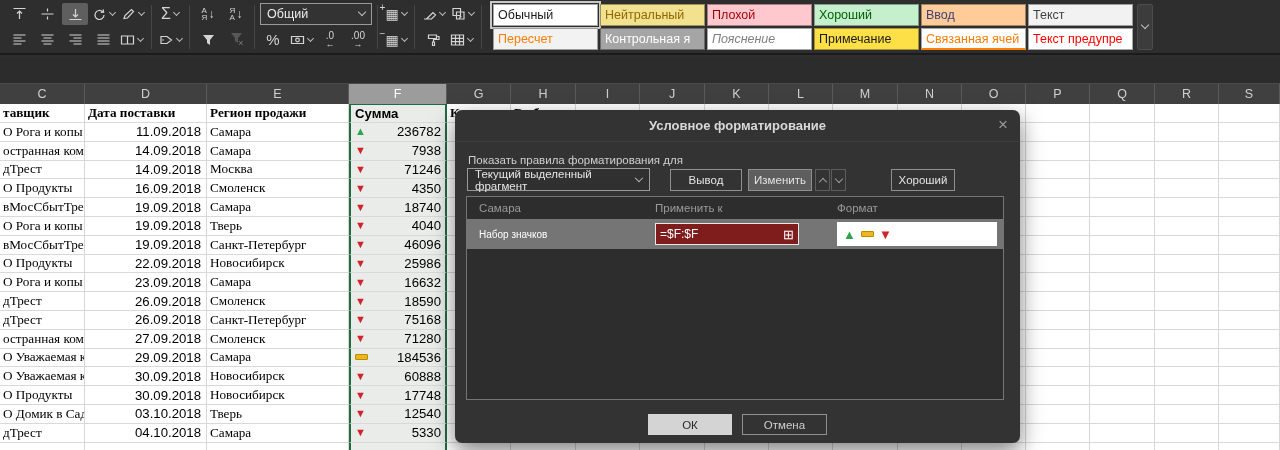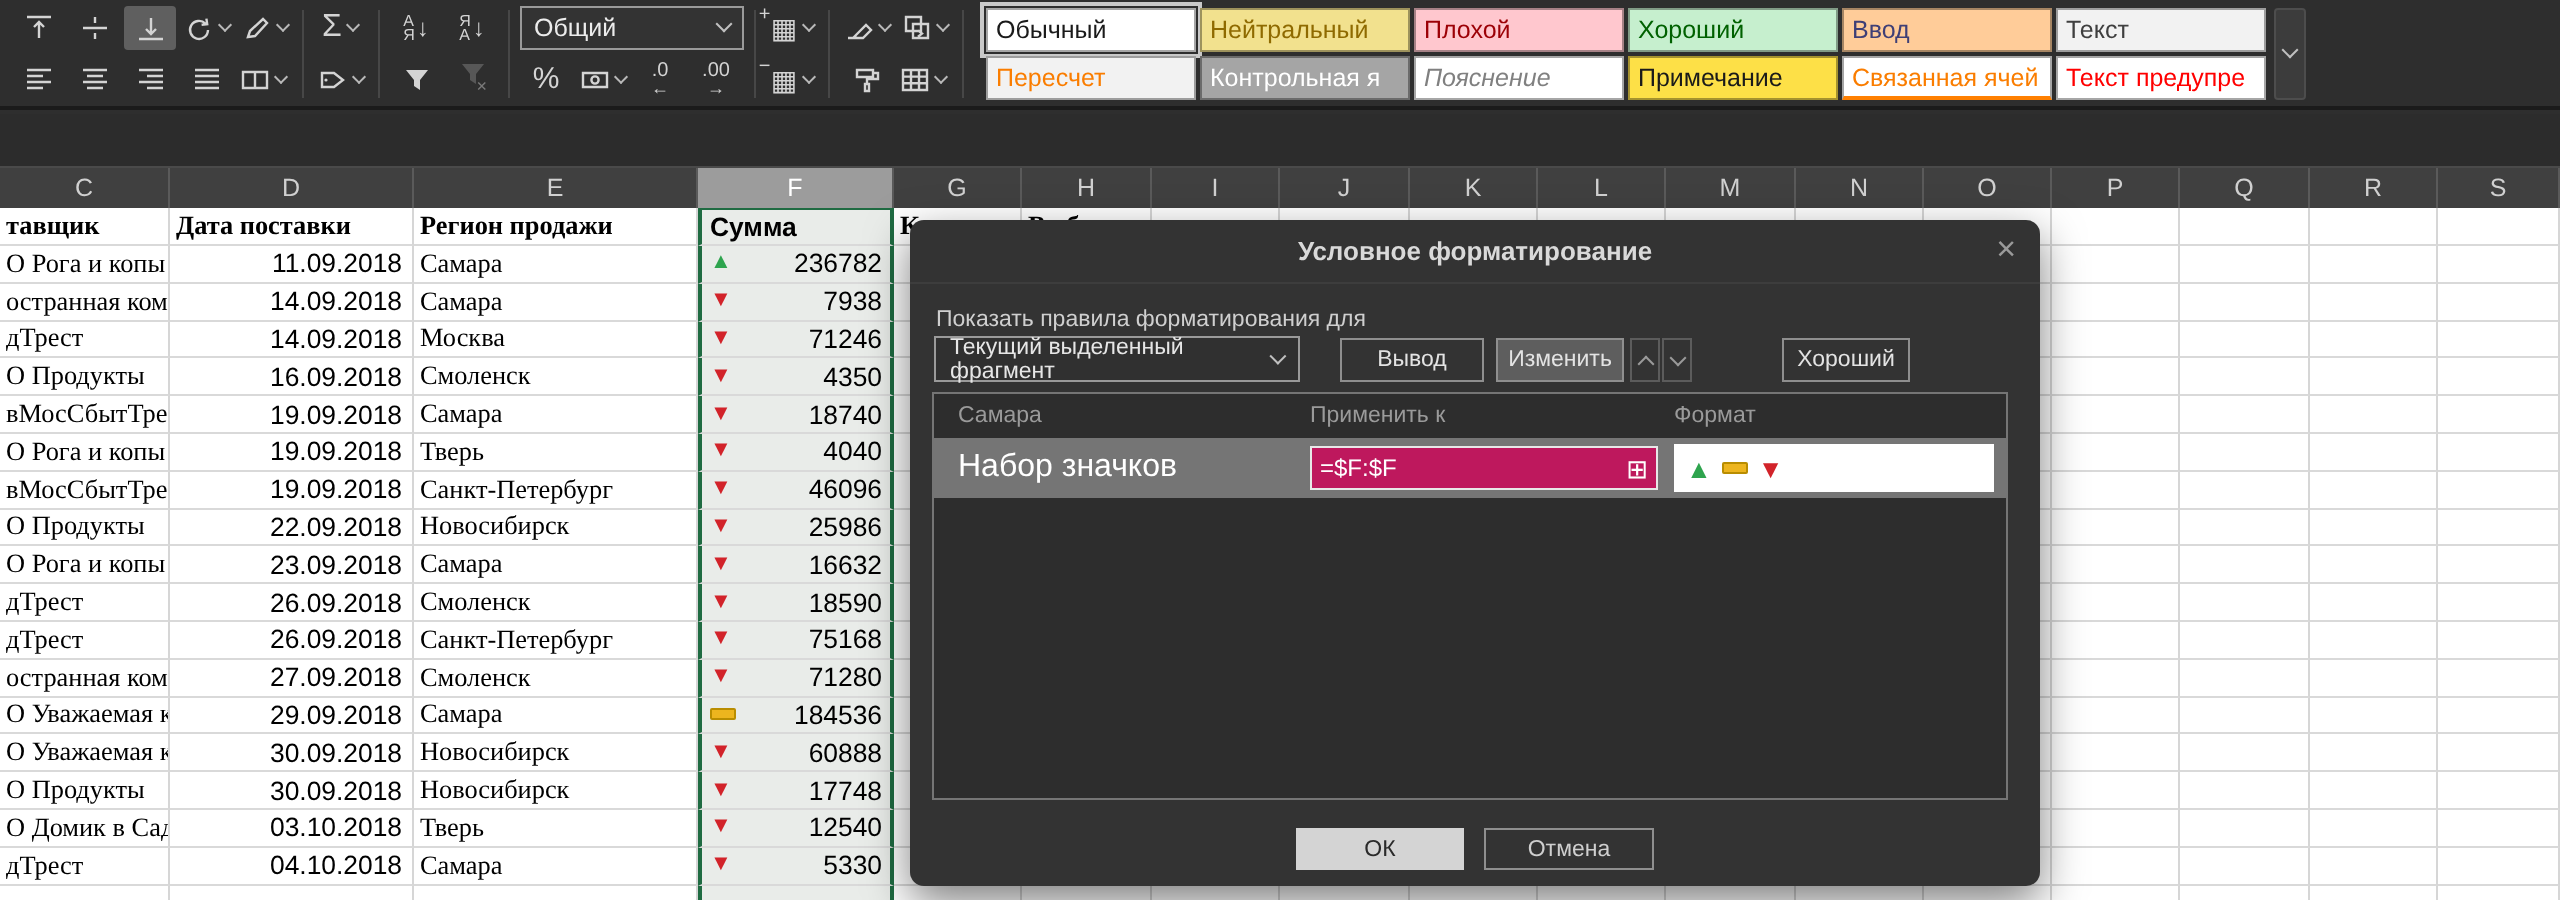--- a/index.html
+++ b/index.html
@@ -86,22 +86,22 @@
   .dbtn.arrow { color:#8a8a8a; border-color:#5c5c5c; }
   .chev-u { width:6px; height:6px; border-left:1.4px solid #9a9a9a; border-top:1.4px solid #9a9a9a;
             transform:rotate(45deg); margin-top:3px; }
   .chev-dn { width:6px; height:6px; border-right:1.4px solid #9a9a9a; border-bottom:1.4px solid #9a9a9a;
              transform:rotate(45deg); margin-top:-2px; }
   .rules-panel { position:absolute; left:11px; top:86px; width:538px; height:204px;
                  background:#2d2d2d; border:1px solid #757575; }
   .rp-head { display:flex; height:22px; align-items:center; color:#9a9a9a; font-size:11.5px; }
   .rp-h1 { width:188px; padding-left:12px; } .rp-h2 { width:182px; } .rp-h3 { flex:1; }
   .rule-row { position:relative; height:30px; background:#757575; display:flex; align-items:center; }
-  .rule-name { width:220px; padding-left:12px; font-size:16px; color:#fff; }
-  .rule-range { position:absolute; left:188px; top:4px; width:174px; height:22px; background:#be185d;
+  .rule-name { width:220px; padding-left:12px; font-size:10px; color:#fff; }
+  .rule-range { position:absolute; left:188px; top:4px; width:144px; height:22px; background:#7f1d1d;
                 border:1px solid #e8e8e8; color:#fff; font-size:12px; display:flex; align-items:center;
                 justify-content:space-between; padding:0 4px; }
   .range-grid { font-size:13px; color:#fff; }
   .rule-format { position:absolute; left:370px; top:3px; width:160px; height:24px; background:#fff;
                  display:flex; align-items:center; gap:5px; padding-left:6px; }
   .rule-format .tri { font-size:13px; }
   .dlg-ok { position:absolute; left:193px; top:304px; width:84px; height:21px; background:#d4d4d4;
             border:1px solid #d4d4d4; color:#2b2b2b; font-size:11.5px; display:flex; align-items:center;
             justify-content:center; cursor:default; }
   .dlg-cancel { position:absolute; left:287px; top:304px; width:85px; height:21px; background:transparent;

